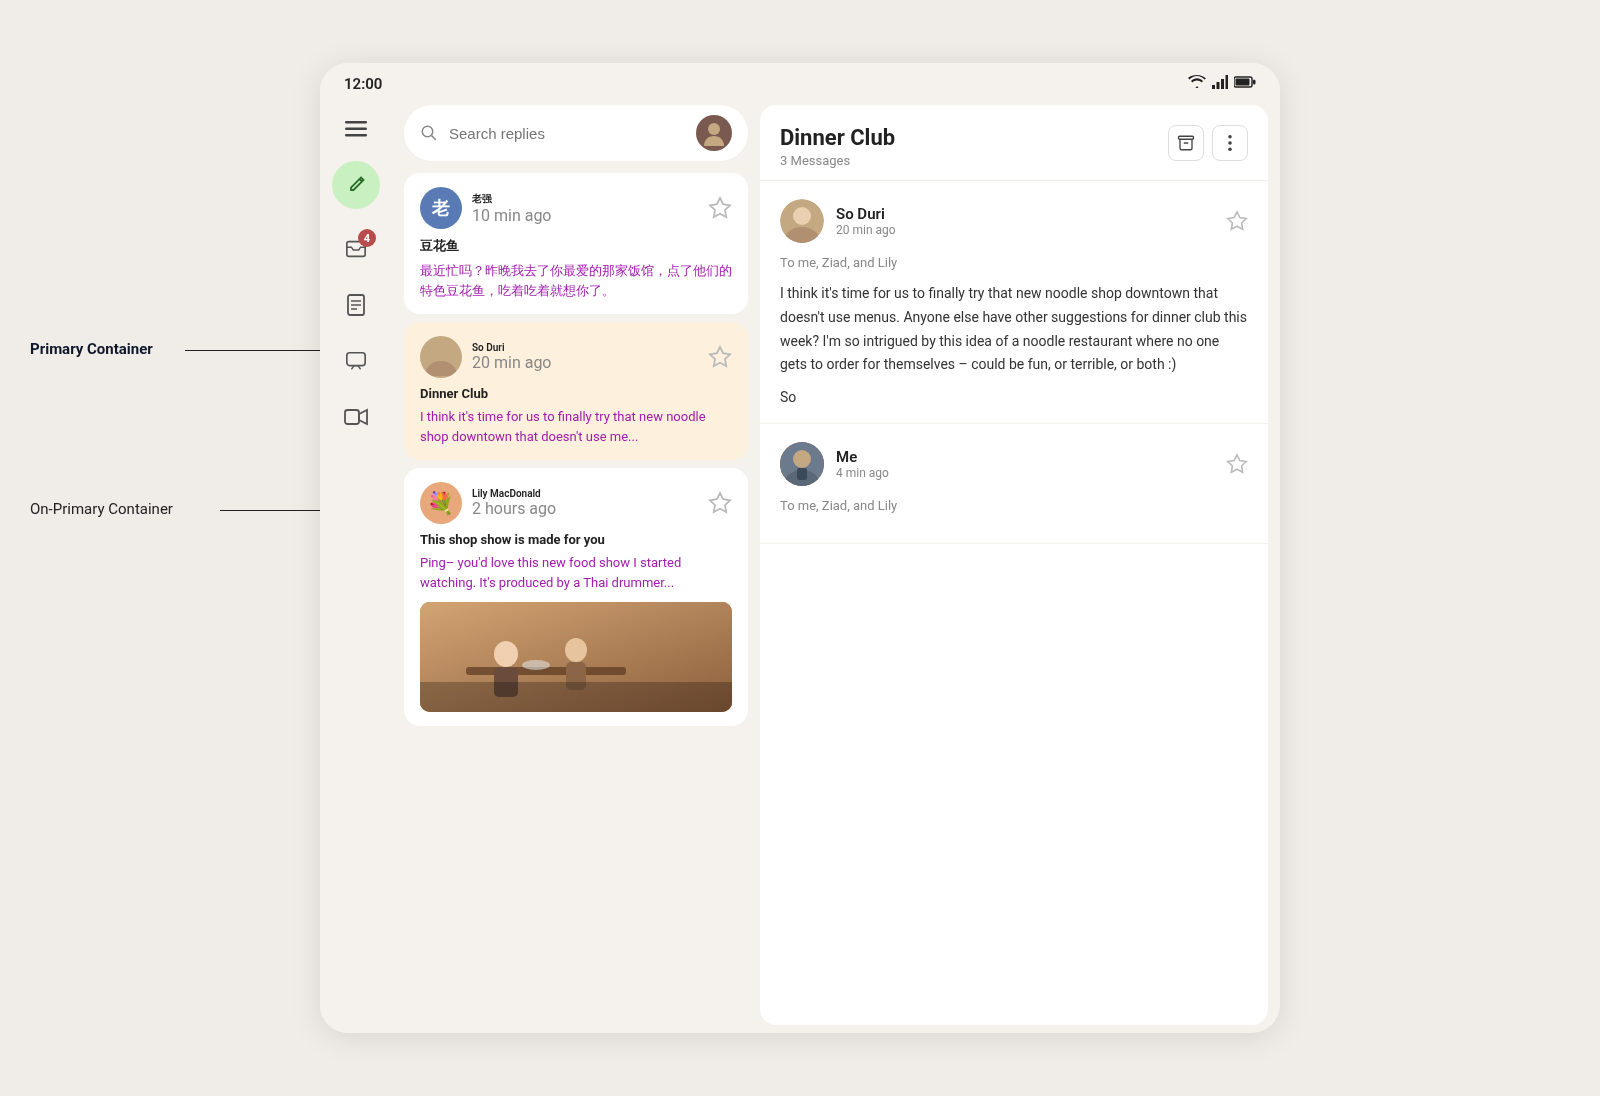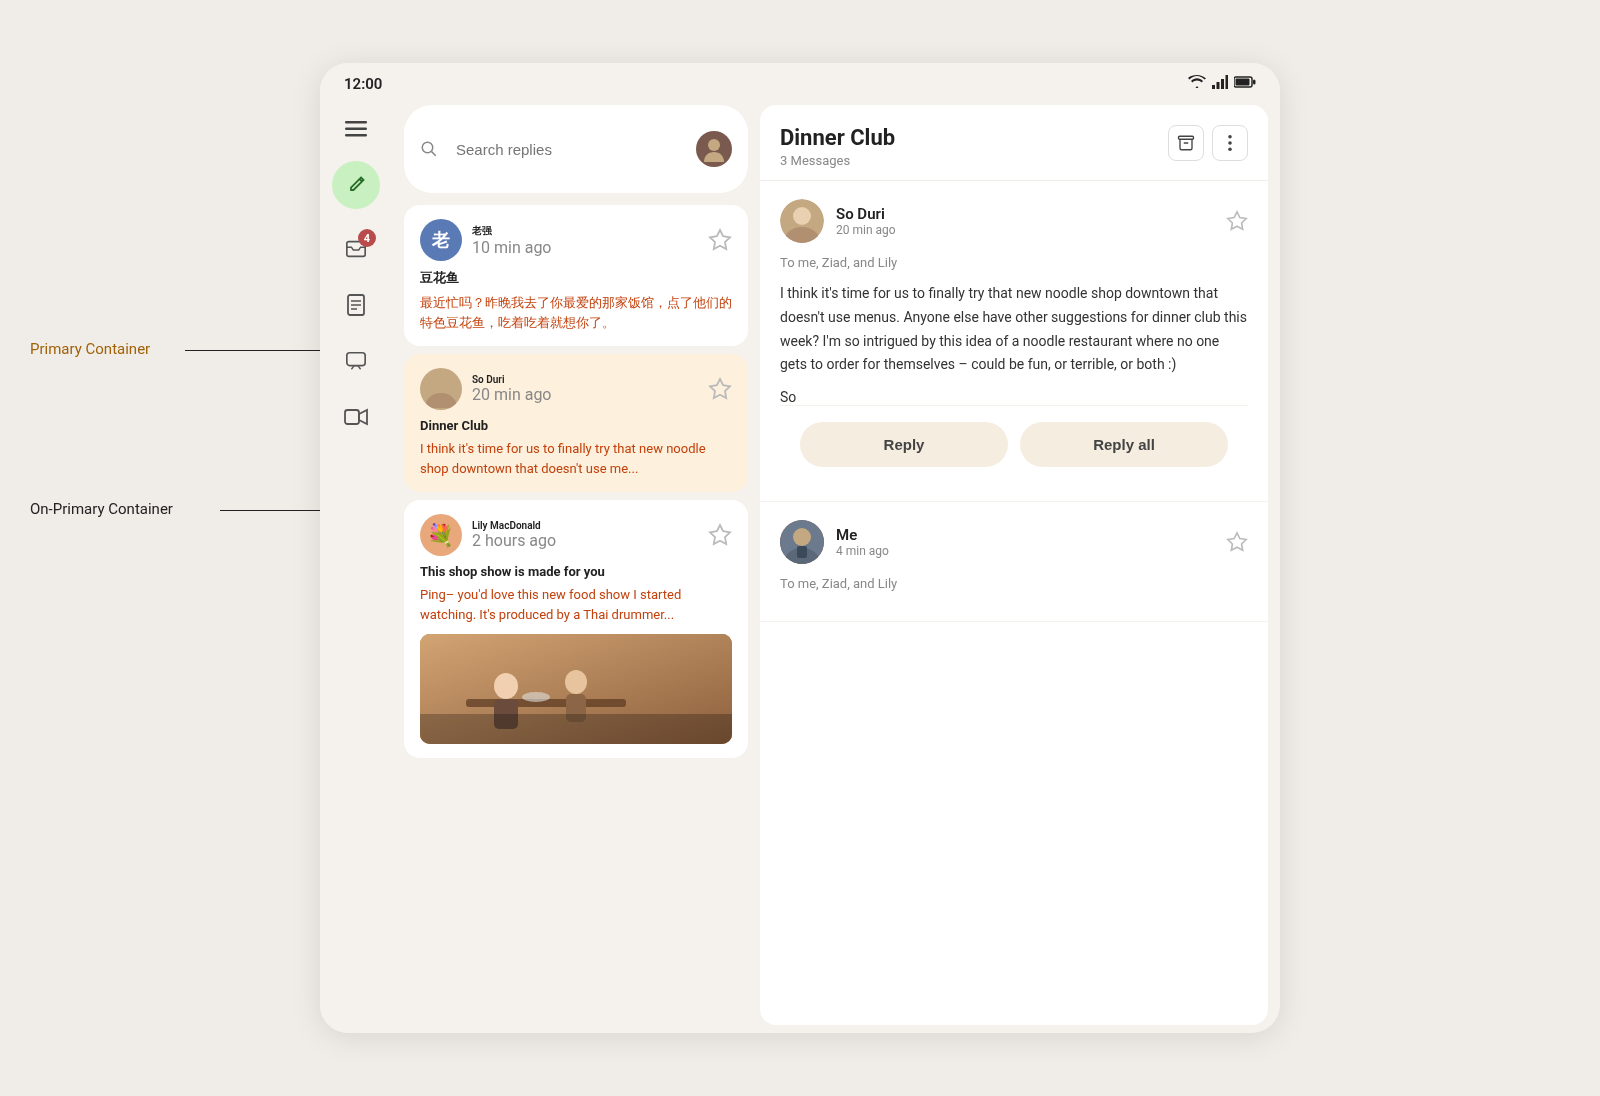--- a/index.html
+++ b/index.html
@@ -23,22 +23,22 @@
       align-items: center;
       justify-content: center;
     }
 
     
     .annotation-primary {
       position: absolute;
       left: 30px;
       top: 340px;
       font-size: 15px;
-      font-weight: 400;
-      color: #a16207;
+      font-weight: 700;
+      color: #0f172a;
     }
     .annotation-onprimary {
       position: absolute;
       left: 30px;
       top: 500px;
       font-size: 15px;
       font-weight: 400;
       color: #222;
     }
     .annotation-line-primary {
@@ -174,22 +174,22 @@
       flex-shrink: 0;
       overflow: hidden;
     }
 
     .search-bar {
       margin: 8px 12px 8px 12px;
       background: white;
       border-radius: 28px;
       display: flex;
       align-items: center;
-      padding: 26px 16px;
-      gap: 18px;
+      padding: 10px 16px;
+      gap: 11px;
     }
     .search-bar input {
       border: none;
       outline: none;
       background: transparent;
       font-size: 15px;
       color: #888;
       flex: 1;
     }
     .search-avatar {
@@ -272,21 +272,21 @@
       cursor: pointer;
     }
     .email-subject {
       font-size: 13px;
       font-weight: 700;
       color: #222;
       margin-bottom: 6px;
     }
     .email-preview {
       font-size: 13px;
-      color: #c2410c;
+      color: #a21caf;
       line-height: 1.5;
     }
     .email-image-preview {
       width: 100%;
       height: 110px;
       border-radius: 10px;
       background: #c9a87c;
       margin-top: 10px;
       overflow: hidden;
       display: flex;
@@ -660,24 +660,20 @@
                 <div class="message-time">20 min ago</div>
               </div>
               <svg class="star-icon" viewBox="0 0 24 24" fill="none" stroke="#bbb" stroke-width="1.8" style="width:22px;height:22px;">
                 <polygon points="12,2 15.09,8.26 22,9.27 17,14.14 18.18,21.02 12,17.77 5.82,21.02 7,14.14 2,9.27 8.91,8.26"></polygon>
               </svg>
             </div>
             <div class="message-to">To me, Ziad, and Lily</div>
             <div class="message-body">I think it's time for us to finally try that new noodle shop downtown that doesn't use menus. Anyone else have other suggestions for dinner club this week? I'm so intrigued by this idea of a noodle restaurant where no one gets to order for themselves – could be fun, or terrible, or both :)</div>
             <div class="message-signature">So</div>
 
-            <div class="reply-actions">
-              <button class="reply-btn">Reply</button>
-              <button class="reply-btn">Reply all</button>
-            </div>
           </div>
 
           <div class="message-item message-item-me">
             <div class="message-header">
               <div class="message-avatar">
                 <svg width="44" height="44" viewBox="0 0 44 44">
                   <circle cx="22" cy="22" r="22" fill="#6b7a8d"></circle>
                   <ellipse cx="22" cy="17" rx="9" ry="9" fill="#c4a882"></ellipse>
                   <path d="M4 44c0-10 8-16 18-16s18 6 18 16" fill="#5a6878"></path>
 

